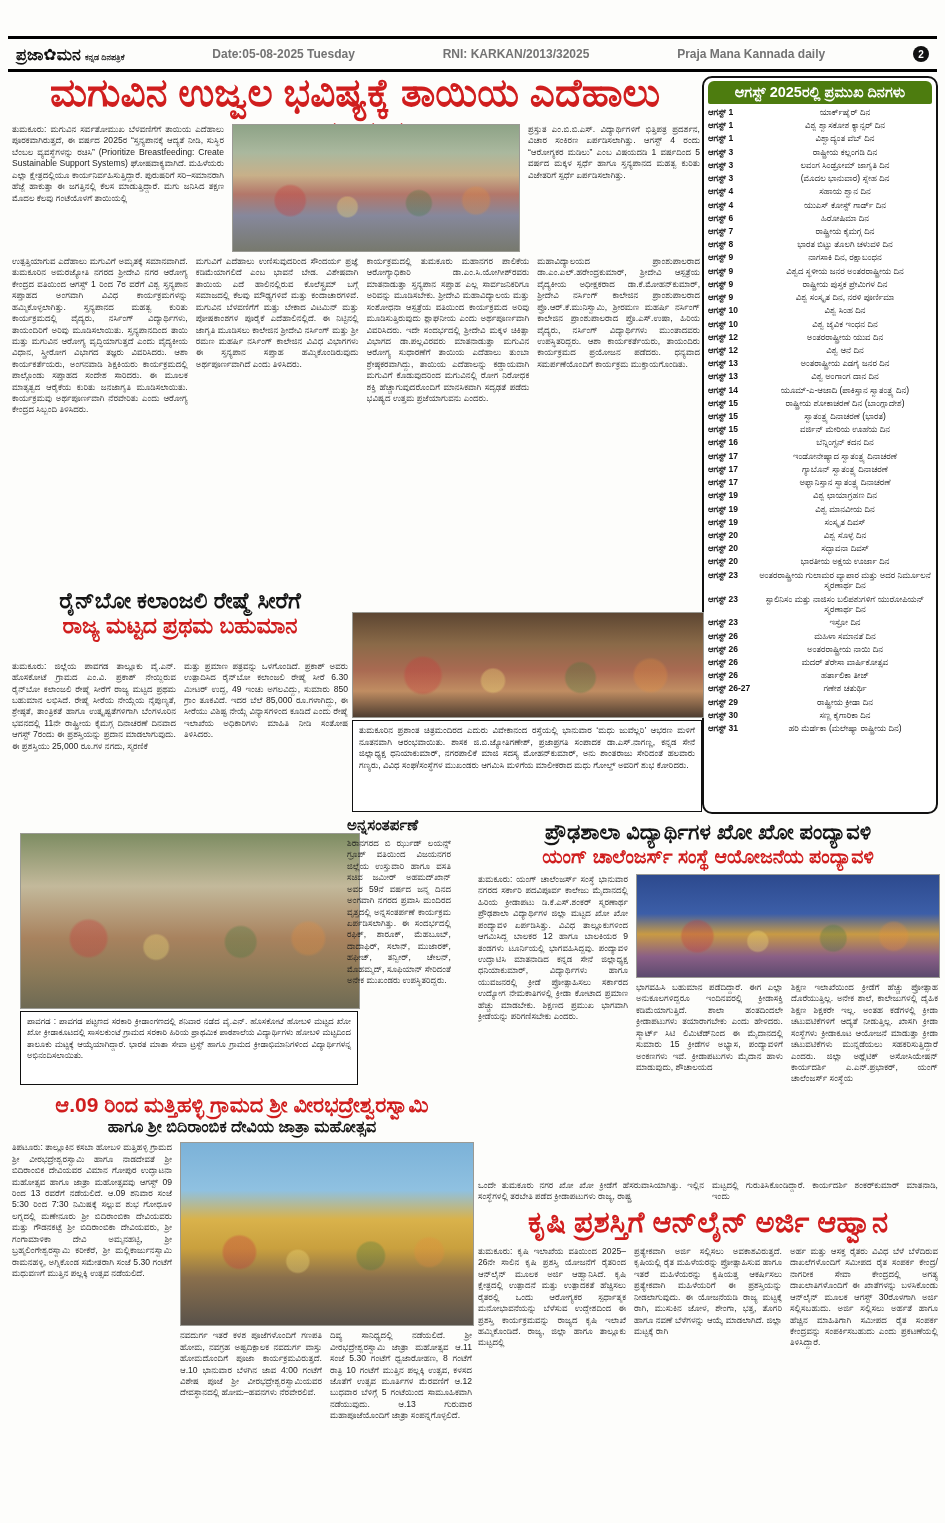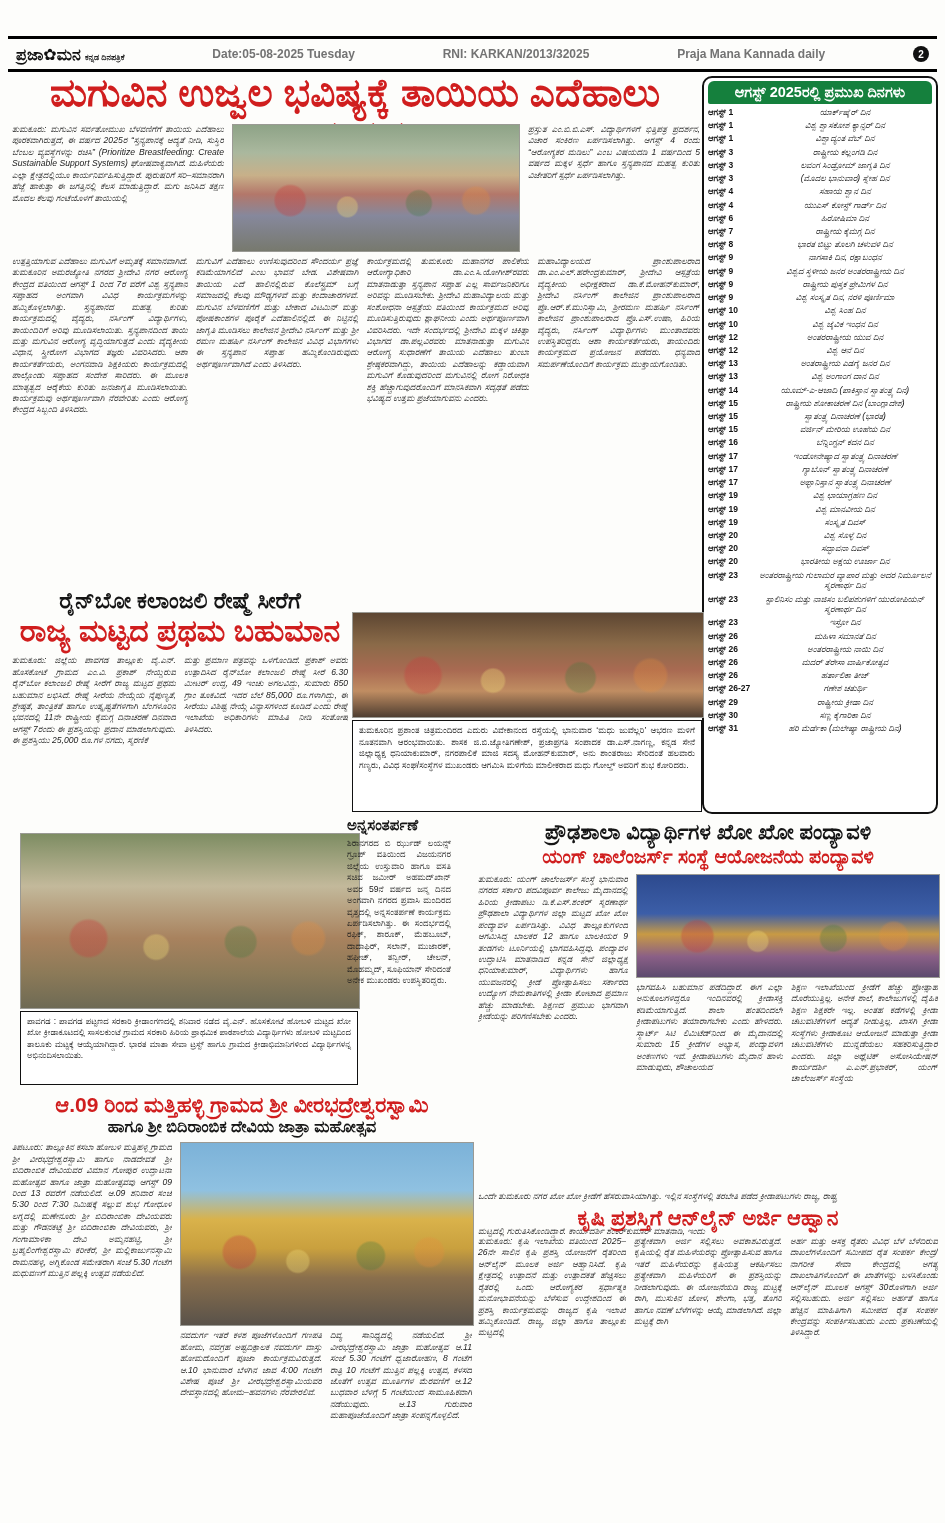--- a/index.html
+++ b/index.html
@@ -14,28 +14,28 @@
   .mh-item{font-weight:bold;font-size:12px;color:#737373;}
   .page-badge{width:16px;height:16px;border-radius:50%;background:#111;color:#fff;
               font-size:10px;font-weight:bold;display:flex;align-items:center;justify-content:center;}
   
   .headline1{position:absolute;top:72px;left:10px;width:690px;text-align:center;
              color:#d01e1e;font-weight:bold;font-size:39px;line-height:1.1;}
   
   .sidebar{position:absolute;top:76px;left:702px;width:236px;height:738px;
            border:2px solid #111;border-radius:10px;background:#fff;overflow:hidden;
            padding:3px 4px;box-sizing:border-box;}
-  .sb-title{background:#15803d;color:#fff;font-weight:bold;font-size:14.5px;text-align:center;
+  .sb-title{background:#4d7c0f;color:#fff;font-weight:bold;font-size:14.5px;text-align:center;
             padding:3px 2px;border-radius:6px 6px 2px 2px;margin-bottom:3px;}
   .sb-row{display:flex;gap:4px;margin-bottom:2.6px;}
   .sb-date{flex:0 0 46px;font-size:8.5px;font-weight:bold;color:#111;line-height:1.25;}
-  .sb-label{flex:1;font-size:8.5px;color:#111;line-height:1.25;text-align:center;font-style:italic;}
+  .sb-label{flex:1;font-size:8.5px;color:#111;line-height:1.25;text-align:center;}
   
   .body{font-size:8.6px;line-height:1.33;text-align:justify;color:#1b1b1b;overflow:hidden;}
-  .row{display:flex;gap:8px;font-style:italic;}
+  .row{display:flex;gap:8px;}
   
   .photo{position:relative;overflow:hidden;border:1px solid #9a9a94;}
   .photo1{background:linear-gradient(180deg,#8ea387 0%,#aab89e 22%,#c8b089 40%,#b3776a 55%,#86889c 72%,#77796e 100%);}
   .photo2{background:linear-gradient(180deg,#5d4632 0%,#8a6a48 30%,#a96a52 55%,#c08d62 75%,#4f3e31 100%);}
   .photo3{background:linear-gradient(180deg,#7e8d63 0%,#c3b99b 30%,#a8825e 60%,#8c7a58 80%,#6e6a54 100%);}
   .photo4{background:linear-gradient(180deg,#2d4a8e 0%,#3c5ea8 38%,#c89a44 58%,#8a5f86 80%,#5c4a6e 100%);}
   .photo5{background:linear-gradient(180deg,#7cb2d8 0%,#8fc1e1 26%,#d9b24b 42%,#c9a03e 58%,#8a6f4c 74%,#59524a 100%);}
   .photo:after{content:"";position:absolute;inset:0;
      background:radial-gradient(circle at 20% 60%, rgba(200,60,60,.35) 0 6%, transparent 7%),
                 radial-gradient(circle at 40% 65%, rgba(240,220,120,.35) 0 5%, transparent 6%),
@@ -312,21 +312,21 @@
 
   <div class="abs row" style="top:256px;left:12px;width:688px;height:326px;">
     <div class="body" style="flex:1.08;">ಉತ್ಪತ್ತಿಯಾಗುವ ಎದೆಹಾಲು ಮಗುವಿಗೆ ಅಮೃತಕ್ಕೆ ಸಮಾನವಾಗಿದೆ. ತುಮಕೂರಿನ ಅಮರಜ್ಯೋತಿ ನಗರದ ಶ್ರೀದೇವಿ ನಗರ ಆರೋಗ್ಯ ಕೇಂದ್ರದ ವತಿಯಿಂದ ಆಗಸ್ಟ್ 1 ರಿಂದ 7ರ ವರೆಗೆ ವಿಶ್ವ ಸ್ತನ್ಯಪಾನ ಸಪ್ತಾಹದ ಅಂಗವಾಗಿ ವಿವಿಧ ಕಾರ್ಯಕ್ರಮಗಳನ್ನು ಹಮ್ಮಿಕೊಳ್ಳಲಾಗಿತ್ತು. ಸ್ತನ್ಯಪಾನದ ಮಹತ್ವ ಕುರಿತು ಕಾರ್ಯಕ್ರಮದಲ್ಲಿ ವೈದ್ಯರು, ನರ್ಸಿಂಗ್ ವಿದ್ಯಾರ್ಥಿಗಳು, ತಾಯಂದಿರಿಗೆ ಅರಿವು ಮೂಡಿಸಲಾಯಿತು. ಸ್ತನ್ಯಪಾನದಿಂದ ತಾಯಿ ಮತ್ತು ಮಗುವಿನ ಆರೋಗ್ಯ ವೃದ್ಧಿಯಾಗುತ್ತದೆ ಎಂದು ವೈದ್ಯಕೀಯ ವಿಧಾನ, ಸ್ತ್ರೀರೋಗ ವಿಭಾಗದ ತಜ್ಞರು ವಿವರಿಸಿದರು. ಆಶಾ ಕಾರ್ಯಕರ್ತೆಯರು, ಅಂಗನವಾಡಿ ಶಿಕ್ಷಕಿಯರು ಕಾರ್ಯಕ್ರಮದಲ್ಲಿ ಪಾಲ್ಗೊಂಡು ಸಪ್ತಾಹದ ಸಂದೇಶ ಸಾರಿದರು. ಈ ಮೂಲಕ ಮಾತೃತ್ವದ ಆರೈಕೆಯ ಕುರಿತು ಜನಜಾಗೃತಿ ಮೂಡಿಸಲಾಯಿತು. ಕಾರ್ಯಕ್ರಮವು ಅರ್ಥಪೂರ್ಣವಾಗಿ ನೆರವೇರಿತು ಎಂದು ಆರೋಗ್ಯ ಕೇಂದ್ರದ ಸಿಬ್ಬಂದಿ ತಿಳಿಸಿದರು.</div>
     <div class="body" style="flex:1;">ಮಗುವಿಗೆ ಎದೆಹಾಲು ಉಣಿಸುವುದರಿಂದ ಸೌಂದರ್ಯ ಪ್ರಜ್ಞೆ ಕಡಿಮೆಯಾಗಲಿದೆ ಎಂಬ ಭಾವನೆ ಬೇಡ. ವಿಶೇಷವಾಗಿ ತಾಯಿಯ ಎದೆ ಹಾಲಿನಲ್ಲಿರುವ ಕೊಲೆಸ್ಟ್ರಮ್ ಬಗ್ಗೆ ಸಮಾಜದಲ್ಲಿ ಕೆಲವು ಮೌಢ್ಯಗಳಿವೆ ಮತ್ತು ಕಂದಾಚಾರಗಳಿವೆ. ಮಗುವಿನ ಬೆಳವಣಿಗೆಗೆ ಮತ್ತು ಬೇಕಾದ ವಿಟಮಿನ್ ಮತ್ತು ಪೋಷಕಾಂಶಗಳ ಪೂರೈಕೆ ಎದೆಹಾಲಿನಲ್ಲಿದೆ. ಈ ನಿಟ್ಟಿನಲ್ಲಿ ಜಾಗೃತಿ ಮೂಡಿಸಲು ಕಾಲೇಜಿನ ಶ್ರೀದೇವಿ ನರ್ಸಿಂಗ್ ಮತ್ತು ಶ್ರೀ ರಮಣ ಮಹರ್ಷಿ ನರ್ಸಿಂಗ್ ಕಾಲೇಜಿನ ವಿವಿಧ ವಿಭಾಗಗಳು ಈ ಸ್ತನ್ಯಪಾನ ಸಪ್ತಾಹ ಹಮ್ಮಿಕೊಂಡಿರುವುದು ಅರ್ಥಪೂರ್ಣವಾಗಿದೆ ಎಂದು ತಿಳಿಸಿದರು.</div>
     <div class="body" style="flex:1;">ಕಾರ್ಯಕ್ರಮದಲ್ಲಿ ತುಮಕೂರು ಮಹಾನಗರ ಪಾಲಿಕೆಯ ಆರೋಗ್ಯಾಧಿಕಾರಿ ಡಾ.ಎಂ.ಸಿ.ಯೋಗೀಶ್‌ರವರು ಮಾತನಾಡುತ್ತಾ ಸ್ತನ್ಯಪಾನ ಸಪ್ತಾಹ ಎಲ್ಲ ಸಾರ್ವಜನಿಕರಿಗೂ ಅರಿವನ್ನು ಮೂಡಿಸಬೇಕು. ಶ್ರೀದೇವಿ ಮಹಾವಿದ್ಯಾಲಯ ಮತ್ತು ಸಂಶೋಧನಾ ಆಸ್ಪತ್ರೆಯ ವತಿಯಿಂದ ಕಾರ್ಯಕ್ರಮದ ಅರಿವು ಮೂಡಿಸುತ್ತಿರುವುದು ಶ್ಲಾಘನೀಯ ಎಂದು ಅರ್ಥಪೂರ್ಣವಾಗಿ ವಿವರಿಸಿದರು. ಇದೇ ಸಂದರ್ಭದಲ್ಲಿ ಶ್ರೀದೇವಿ ಮಕ್ಕಳ ಚಿಕಿತ್ಸಾ ವಿಭಾಗದ ಡಾ.ಪಲ್ಲವಿರವರು ಮಾತನಾಡುತ್ತಾ ಮಗುವಿನ ಆರೋಗ್ಯ ಸುಧಾರಣೆಗೆ ತಾಯಿಯ ಎದೆಹಾಲು ತುಂಬಾ ಶ್ರೇಷ್ಠಕರವಾಗಿದ್ದು, ತಾಯಿಯ ಎದೆಹಾಲನ್ನು ಕಡ್ಡಾಯವಾಗಿ ಮಗುವಿಗೆ ಕೊಡುವುದರಿಂದ ಮಗುವಿನಲ್ಲಿ ರೋಗ ನಿರೋಧಕ ಶಕ್ತಿ ಹೆಚ್ಚಾಗುವುದರೊಂದಿಗೆ ಮಾನಸಿಕವಾಗಿ ಸದೃಢತೆ ಪಡೆದು ಭವಿಷ್ಯದ ಉತ್ತಮ ಪ್ರಜೆಯಾಗುವನು ಎಂದರು.</div>
     <div class="body" style="flex:1;">ಮಹಾವಿದ್ಯಾಲಯದ ಪ್ರಾಂಶುಪಾಲರಾದ ಡಾ.ಎಂ.ಎಲ್.ಹರೇಂದ್ರಕುಮಾರ್, ಶ್ರೀದೇವಿ ಆಸ್ಪತ್ರೆಯ ವೈದ್ಯಕೀಯ ಅಧೀಕ್ಷಕರಾದ ಡಾ.ಕೆ.ಮೋಹನ್‌ಕುಮಾರ್, ಶ್ರೀದೇವಿ ನರ್ಸಿಂಗ್ ಕಾಲೇಜಿನ ಪ್ರಾಂಶುಪಾಲರಾದ ಪ್ರೊ.ಆರ್.ಕೆ.ಮುನಿಸ್ವಾಮಿ, ಶ್ರೀರಮಣ ಮಹರ್ಷಿ ನರ್ಸಿಂಗ್ ಕಾಲೇಜಿನ ಪ್ರಾಂಶುಪಾಲರಾದ ಪ್ರೊ.ಎಸ್.ಉಷಾ, ಹಿರಿಯ ವೈದ್ಯರು, ನರ್ಸಿಂಗ್ ವಿದ್ಯಾರ್ಥಿಗಳು ಮುಂತಾದವರು ಉಪಸ್ಥಿತರಿದ್ದರು. ಆಶಾ ಕಾರ್ಯಕರ್ತೆಯರು, ತಾಯಂದಿರು ಕಾರ್ಯಕ್ರಮದ ಪ್ರಯೋಜನ ಪಡೆದರು. ಧನ್ಯವಾದ ಸಮರ್ಪಣೆಯೊಂದಿಗೆ ಕಾರ್ಯಕ್ರಮ ಮುಕ್ತಾಯಗೊಂಡಿತು.</div>
   </div>
 
   <div class="abs" style="top:588px;left:12px;width:336px;">
     <div class="h-black" style="font-size:22px;line-height:1.15;">ರೈನ್‌ಬೋ ಕಲಾಂಜಲಿ ರೇಷ್ಮೆ ಸೀರೆಗೆ</div>
-    <div class="h-red" style="font-size:30px;line-height:1.2;margin-bottom:6px;">ರಾಜ್ಯ ಮಟ್ಟದ ಪ್ರಥಮ ಬಹುಮಾನ</div>
+    <div class="h-red" style="font-size:22px;line-height:1.2;margin-bottom:21px;">ರಾಜ್ಯ ಮಟ್ಟದ ಪ್ರಥಮ ಬಹುಮಾನ</div>
     <div class="row" style="height:164px;">
       <div class="body" style="flex:1;">ತುಮಕೂರು: ಜಿಲ್ಲೆಯ ಪಾವಗಡ ತಾಲ್ಲೂಕು ವೈ.ಎನ್. ಹೊಸಕೋಟೆ ಗ್ರಾಮದ ಎಂ.ವಿ. ಪ್ರಕಾಶ್ ನೇಯ್ದಿರುವ ರೈನ್‌ಬೋ ಕಲಾಂಜಲಿ ರೇಷ್ಮೆ ಸೀರೆಗೆ ರಾಜ್ಯ ಮಟ್ಟದ ಪ್ರಥಮ ಬಹುಮಾನ ಲಭಿಸಿದೆ. ರೇಷ್ಮೆ ಸೀರೆಯ ನೇಯ್ಗೆಯ ನೈಪುಣ್ಯತೆ, ಶ್ರೇಷ್ಠತೆ, ತಾಂತ್ರಿಕತೆ ಹಾಗೂ ಉತ್ಕೃಷ್ಟತೆಗಳಿಗಾಗಿ ಬೆಂಗಳೂರಿನ ಭವನದಲ್ಲಿ 11ನೇ ರಾಷ್ಟ್ರೀಯ ಕೈಮಗ್ಗ ದಿನಾಚರಣೆ ದಿನವಾದ ಆಗಸ್ಟ್ 7ರಂದು ಈ ಪ್ರಶಸ್ತಿಯನ್ನು ಪ್ರದಾನ ಮಾಡಲಾಗುವುದು. ಈ ಪ್ರಶಸ್ತಿಯು 25,000 ರೂ.ಗಳ ನಗದು, ಸ್ಮರಣಿಕೆ</div>
       <div class="body" style="flex:1;">ಮತ್ತು ಪ್ರಮಾಣ ಪತ್ರವನ್ನು ಒಳಗೊಂಡಿದೆ. ಪ್ರಕಾಶ್ ಅವರು ಉತ್ಪಾದಿಸಿದ ರೈನ್‌ಬೋ ಕಲಾಂಜಲಿ ರೇಷ್ಮೆ ಸೀರೆ 6.30 ಮೀಟರ್ ಉದ್ದ, 49 ಇಂಚು ಅಗಲವಿದ್ದು, ಸುಮಾರು 850 ಗ್ರಾಂ ತೂಕವಿದೆ. ಇದರ ಬೆಲೆ 85,000 ರೂ.ಗಳಾಗಿದ್ದು, ಈ ಸೀರೆಯು ವಿಶಿಷ್ಟ ನೇಯ್ಗೆ ವಿನ್ಯಾಸಗಳಿಂದ ಕೂಡಿದೆ ಎಂದು ರೇಷ್ಮೆ ಇಲಾಖೆಯ ಅಧಿಕಾರಿಗಳು ಮಾಹಿತಿ ನೀಡಿ ಸಂತೋಷ ತಿಳಿಸಿದರು.</div>
     </div>
   </div>
 
   <div class="abs" style="top:612px;left:352px;width:350px;">
     <div class="photo photo2" style="width:350px;height:104px;"></div>
     <div class="caption-box" style="height:82px;margin-top:2px;">ತುಮಕೂರಿನ ಪ್ರಶಾಂತ ಚಿತ್ರಮಂದಿರದ ಎದುರು ವಿವೇಕಾನಂದ ರಸ್ತೆಯಲ್ಲಿ ಭಾನುವಾರ ‘ಮಧು ಜುವೆಲ್ಲರಿ’ ಆಭರಣ ಮಳಿಗೆ ನೂತನವಾಗಿ ಆರಂಭವಾಯಿತು. ಶಾಸಕ ಜಿ.ಬಿ.ಜ್ಯೋತಿಗಣೇಶ್, ಪ್ರಜಾಪ್ರಗತಿ ಸಂಪಾದಕ ಡಾ.ಎಸ್.ನಾಗಣ್ಣ, ಕನ್ನಡ ಸೇನೆ ಜಿಲ್ಲಾಧ್ಯಕ್ಷ ಧನಿಯಾಕುಮಾರ್, ನಗರಪಾಲಿಕೆ ಮಾಜಿ ಸದಸ್ಯ ಮೋಹನ್‌ಕುಮಾರ್, ಅನು ಶಾಂತರಾಜು ಸೇರಿದಂತೆ ಹಲವಾರು ಗಣ್ಯರು, ವಿವಿಧ ಸಂಘ/ಸಂಸ್ಥೆಗಳ ಮುಖಂಡರು ಆಗಮಿಸಿ ಮಳಿಗೆಯ ಮಾಲೀಕರಾದ ಮಧು ಗೋಲ್ಡ್ ಅವರಿಗೆ ಶುಭ ಕೋರಿದರು.</div>
   </div>
@@ -347,21 +347,21 @@
     <div class="row">
       <div class="body" style="flex:0 0 150px;height:300px;">ತುಮಕೂರು: ಯಂಗ್ ಚಾಲೆಂಜರ್ಸ್ ಸಂಸ್ಥೆ ಭಾನುವಾರ ನಗರದ ಸರ್ಕಾರಿ ಪದವಿಪೂರ್ವ ಕಾಲೇಜು ಮೈದಾನದಲ್ಲಿ ಹಿರಿಯ ಕ್ರೀಡಾಪಟು ಡಿ.ಕೆ.ಎಸ್.ಶಂಕರ್ ಸ್ಮರಣಾರ್ಥ ಪ್ರೌಢಶಾಲಾ ವಿದ್ಯಾರ್ಥಿಗಳ ಜಿಲ್ಲಾ ಮಟ್ಟದ ಖೋ ಖೋ ಪಂದ್ಯಾವಳಿ ಏರ್ಪಡಿಸಿತ್ತು. ವಿವಿಧ ತಾಲ್ಲೂಕುಗಳಿಂದ ಆಗಮಿಸಿದ್ದ ಬಾಲಕರ 12 ಹಾಗೂ ಬಾಲಕಿಯರ 9 ತಂಡಗಳು ಟೂರ್ನಿಯಲ್ಲಿ ಭಾಗವಹಿಸಿದ್ದವು. ಪಂದ್ಯಾವಳಿ ಉದ್ಘಾಟಿಸಿ ಮಾತನಾಡಿದ ಕನ್ನಡ ಸೇನೆ ಜಿಲ್ಲಾಧ್ಯಕ್ಷ ಧನಿಯಾಕುಮಾರ್, ವಿದ್ಯಾರ್ಥಿಗಳು ಹಾಗೂ ಯುವಜನರಲ್ಲಿ ಕ್ರೀಡೆ ಪ್ರೋತ್ಸಾಹಿಸಲು ಸರ್ಕಾರದ ಉದ್ಯೋಗ ನೇಮಕಾತಿಗಳಲ್ಲಿ ಕ್ರೀಡಾ ಕೋಟಾದ ಪ್ರಮಾಣ ಹೆಚ್ಚು ಮಾಡಬೇಕು. ಶಿಕ್ಷಣದ ಪ್ರಮುಖ ಭಾಗವಾಗಿ ಕ್ರೀಡೆಯನ್ನು ಪರಿಗಣಿಸಬೇಕು ಎಂದರು.</div>
       <div style="flex:1;">
         <div class="photo photo4" style="width:100%;height:102px;"></div>
         <div class="row" style="margin-top:4px;height:194px;">
           <div class="body" style="flex:1;">ಭಾಗವಹಿಸಿ ಬಹುಮಾನ ಪಡೆದಿದ್ದಾರೆ. ಈಗ ಎಲ್ಲಾ ಅನುಕೂಲಗಳಿದ್ದರೂ ಇಂದಿನವರಲ್ಲಿ ಕ್ರೀಡಾಸಕ್ತಿ ಕಡಿಮೆಯಾಗುತ್ತಿದೆ. ಶಾಲಾ ಹಂತದಿಂದಲೇ ಕ್ರೀಡಾಪಟುಗಳು ತಯಾರಾಗಬೇಕು ಎಂದು ಹೇಳಿದರು. ಸ್ಮಾರ್ಟ್ ಸಿಟಿ ಲಿಮಿಟೆಡ್‌ನಿಂದ ಈ ಮೈದಾನದಲ್ಲಿ ಸುಮಾರು 15 ಕ್ರೀಡೆಗಳ ಅಭ್ಯಾಸ, ಪಂದ್ಯಾವಳಿಗೆ ಅಂಕಣಗಳು ಇವೆ. ಕ್ರೀಡಾಪಟುಗಳು ಮೈದಾನ ಹಾಳು ಮಾಡುವುದು, ಶೌಚಾಲಯದ</div>
           <div class="body" style="flex:1;">ಶಿಕ್ಷಣ ಇಲಾಖೆಯಿಂದ ಕ್ರೀಡೆಗೆ ಹೆಚ್ಚು ಪ್ರೋತ್ಸಾಹ ದೊರೆಯುತ್ತಿಲ್ಲ. ಅನೇಕ ಶಾಲೆ, ಕಾಲೇಜುಗಳಲ್ಲಿ ದೈಹಿಕ ಶಿಕ್ಷಣ ಶಿಕ್ಷಕರೇ ಇಲ್ಲ. ಅಂತಹ ಕಡೆಗಳಲ್ಲಿ ಕ್ರೀಡಾ ಚಟುವಟಿಕೆಗಳಿಗೆ ಆದ್ಯತೆ ನೀಡುತ್ತಿಲ್ಲ. ಖಾಸಗಿ ಕ್ರೀಡಾ ಸಂಸ್ಥೆಗಳು ಕ್ರೀಡಾಕೂಟ ಆಯೋಜನೆ ಮಾಡುತ್ತಾ ಕ್ರೀಡಾ ಚಟುವಟಿಕೆಗಳು ಮುನ್ನಡೆಯಲು ಸಹಕರಿಸುತ್ತಿದ್ದಾರೆ ಎಂದರು. ಜಿಲ್ಲಾ ಅಥ್ಲೆಟಿಕ್ ಅಸೋಸಿಯೇಷನ್ ಕಾರ್ಯದರ್ಶಿ ಎ.ಎನ್.ಪ್ರಭಾಕರ್, ಯಂಗ್ ಚಾಲೆಂಜರ್ಸ್ ಸಂಸ್ಥೆಯ</div>
         </div>
       </div>
     </div>
-    <div class="row" style="margin-top:15px;height:62px;flex-direction:column;">
+    <div class="row" style="margin-top:4px;height:62px;">
       <div class="body" style="flex:1;">ಒಂದೇ ತುಮಕೂರು ನಗರ ಖೋ ಖೋ ಕ್ರೀಡೆಗೆ ಹೆಸರುವಾಸಿಯಾಗಿತ್ತು. ಇಲ್ಲಿನ ಸಂಸ್ಥೆಗಳಲ್ಲಿ ತರಬೇತಿ ಪಡೆದ ಕ್ರೀಡಾಪಟುಗಳು ರಾಜ್ಯ, ರಾಷ್ಟ್ರ</div>
       <div class="body" style="flex:1;">ಮಟ್ಟದಲ್ಲಿ ಗುರುತಿಸಿಕೊಂಡಿದ್ದಾರೆ. ಕಾರ್ಯದರ್ಶಿ ಶಂಕರ್‌ಕುಮಾರ್ ಮಾತನಾಡಿ, ಇಂದು</div>
     </div>
   </div>
 
   <div class="abs" style="top:1092px;left:12px;width:460px;">
     <div class="h-red" style="font-size:21px;line-height:1.2;">ಆ.09 ರಿಂದ ಮತ್ತಿಹಳ್ಳಿ ಗ್ರಾಮದ ಶ್ರೀ ವೀರಭದ್ರೇಶ್ವರಸ್ವಾಮಿ</div>
     <div class="h-black" style="font-size:16px;line-height:1.2;margin-bottom:6px;">ಹಾಗೂ ಶ್ರೀ ಬಿದಿರಾಂಬಿಕ ದೇವಿಯ ಜಾತ್ರಾ ಮಹೋತ್ಸವ</div>
     <div class="row">
       <div class="body" style="flex:0 0 160px;height:344px;">ತಿಪಟೂರು: ತಾಲ್ಲೂಕಿನ ಕಸಬಾ ಹೋಬಳಿ ಮತ್ತಿಹಳ್ಳಿ ಗ್ರಾಮದ ಶ್ರೀ ವೀರಭದ್ರೇಶ್ವರಸ್ವಾಮಿ ಹಾಗೂ ನಾಡದೇವತೆ ಶ್ರೀ ಬಿದಿರಾಂಬಿಕ ದೇವಿಯವರ ವಿಮಾನ ಗೋಪುರ ಉದ್ಘಾಟನಾ ಮಹೋತ್ಸವ ಹಾಗೂ ಜಾತ್ರಾ ಮಹೋತ್ಸವವು ಆಗಸ್ಟ್ 09 ರಿಂದ 13 ರವರೆಗೆ ನಡೆಯಲಿದೆ. ಆ.09 ಶನಿವಾರ ಸಂಜೆ 5:30 ರಿಂದ 7:30 ನಿಮಿಷಕ್ಕೆ ಸಲ್ಲುವ ಶುಭ ಗೋಧೂಳಿ ಲಗ್ನದಲ್ಲಿ ಮಣೇನೂರು ಶ್ರೀ ಬಿದಿರಾಂಬಿಕಾ ದೇವಿಯವರು ಮತ್ತು ಗೌಡನಕಟ್ಟೆ ಶ್ರೀ ಬಿದಿರಾಂಬಿಕಾ ದೇವಿಯವರು, ಶ್ರೀ ಗಂಗಾಮಾಳಿಕಾ ದೇವಿ ಅಮ್ಮನಹಟ್ಟಿ, ಶ್ರೀ ಬ್ರಹ್ಮಲಿಂಗೇಶ್ವರಸ್ವಾಮಿ ಕರೀಕೆರೆ, ಶ್ರೀ ಮಲ್ಲಿಕಾರ್ಜುನಸ್ವಾಮಿ ರಾಮನಹಳ್ಳಿ, ಅಗ್ನಿಕೊಂಡ ಸಮೇತರಾಗಿ ಸಂಜೆ 5.30 ಗಂಟೆಗೆ ಮಧುವಣಗೆ ಮುತ್ತಿನ ಪಲ್ಲಕ್ಕಿ ಉತ್ಸವ ನಡೆಯಲಿದೆ.</div>
@@ -369,21 +369,21 @@
         <div class="photo photo5" style="width:100%;height:182px;"></div>
         <div class="row" style="margin-top:4px;height:156px;">
           <div class="body" style="flex:1;">ನವದುರ್ಗ ಇತರೆ ಕಳಶ ಪೂಜೆಗಳೊಂದಿಗೆ ಗಣಪತಿ ಹೋಮ, ನವಗ್ರಹ ಅಷ್ಟದಿಕ್ಪಾಲಕ ನವದುರ್ಗ ವಾಸ್ತು ಹೋಮದೊಂದಿಗೆ ಪೂಜಾ ಕಾರ್ಯಕ್ರಮವಿರುತ್ತದೆ. ಆ.10 ಭಾನುವಾರ ಬೆಳಗಿನ ಜಾವ 4:00 ಗಂಟೆಗೆ ವಿಶೇಷ ಪೂಜೆ ಶ್ರೀ ವೀರಭದ್ರೇಶ್ವರಸ್ವಾಮಿಯವರ ದೇವಸ್ಥಾನದಲ್ಲಿ ಹೋಮ–ಹವನಗಳು ನೆರವೇರಲಿವೆ.</div>
           <div class="body" style="flex:1;">ದಿವ್ಯ ಸಾನಿಧ್ಯದಲ್ಲಿ ನಡೆಯಲಿದೆ. ಶ್ರೀ ವೀರಭದ್ರೇಶ್ವರಸ್ವಾಮಿ ಜಾತ್ರಾ ಮಹೋತ್ಸವ ಆ.11 ಸಂಜೆ 5.30 ಗಂಟೆಗೆ ಧ್ವಜಾರೋಹಣ, 8 ಗಂಟೆಗೆ ರಾತ್ರಿ 10 ಗಂಟೆಗೆ ಮುತ್ತಿನ ಪಲ್ಲಕ್ಕಿ ಉತ್ಸವ, ಕಳಸದ ಜೊತೆಗೆ ಉತ್ಸವ ಮೂರ್ತಿಗಳ ಮೆರವಣಿಗೆ ಆ.12 ಬುಧವಾರ ಬೆಳಿಗ್ಗೆ 5 ಗಂಟೆಯಿಂದ ಸಾಮೂಹಿಕವಾಗಿ ನಡೆಯುವುದು. ಆ.13 ಗುರುವಾರ ಮಹಾಪೂಜೆಯೊಂದಿಗೆ ಜಾತ್ರಾ ಸಂಪನ್ನಗೊಳ್ಳಲಿದೆ.</div>
         </div>
       </div>
     </div>
   </div>
 
   <div class="abs" style="top:1206px;left:478px;width:460px;">
-    <div class="h-red" style="font-size:21px;margin-bottom:6px;">ಕೃಷಿ ಪ್ರಶಸ್ತಿಗೆ ಆನ್‌ಲೈನ್ ಅರ್ಜಿ ಆಹ್ವಾನ</div>
+    <div class="h-red" style="font-size:29px;margin-bottom:6px;">ಕೃಷಿ ಪ್ರಶಸ್ತಿಗೆ ಆನ್‌ಲೈನ್ ಅರ್ಜಿ ಆಹ್ವಾನ</div>
     <div class="row" style="height:256px;">
       <div class="body" style="flex:1;">ತುಮಕೂರು: ಕೃಷಿ ಇಲಾಖೆಯ ವತಿಯಿಂದ 2025–26ನೇ ಸಾಲಿನ ಕೃಷಿ ಪ್ರಶಸ್ತಿ ಯೋಜನೆಗೆ ರೈತರಿಂದ ಆನ್‌ಲೈನ್ ಮೂಲಕ ಅರ್ಜಿ ಆಹ್ವಾನಿಸಿದೆ. ಕೃಷಿ ಕ್ಷೇತ್ರದಲ್ಲಿ ಉತ್ಪಾದನೆ ಮತ್ತು ಉತ್ಪಾದಕತೆ ಹೆಚ್ಚಿಸಲು ರೈತರಲ್ಲಿ ಒಂದು ಆರೋಗ್ಯಕರ ಸ್ಪರ್ಧಾತ್ಮಕ ಮನೋಭಾವನೆಯನ್ನು ಬೆಳೆಸುವ ಉದ್ದೇಶದಿಂದ ಈ ಪ್ರಶಸ್ತಿ ಕಾರ್ಯಕ್ರಮವನ್ನು ರಾಜ್ಯದ ಕೃಷಿ ಇಲಾಖೆ ಹಮ್ಮಿಕೊಂಡಿದೆ. ರಾಜ್ಯ, ಜಿಲ್ಲಾ ಹಾಗೂ ತಾಲ್ಲೂಕು ಮಟ್ಟದಲ್ಲಿ</div>
       <div class="body" style="flex:1;">ಪ್ರತ್ಯೇಕವಾಗಿ ಅರ್ಜಿ ಸಲ್ಲಿಸಲು ಅವಕಾಶವಿರುತ್ತದೆ. ಕೃಷಿಯಲ್ಲಿ ರೈತ ಮಹಿಳೆಯರನ್ನು ಪ್ರೋತ್ಸಾಹಿಸುವ ಹಾಗೂ ಇತರೆ ಮಹಿಳೆಯರನ್ನು ಕೃಷಿಯತ್ತ ಆಕರ್ಷಿಸಲು ಪ್ರತ್ಯೇಕವಾಗಿ ಮಹಿಳೆಯರಿಗೆ ಈ ಪ್ರಶಸ್ತಿಯನ್ನು ನೀಡಲಾಗುವುದು. ಈ ಯೋಜನೆಯಡಿ ರಾಜ್ಯ ಮಟ್ಟಕ್ಕೆ ರಾಗಿ, ಮುಸುಕಿನ ಜೋಳ, ಶೇಂಗಾ, ಭತ್ತ, ತೊಗರಿ ಹಾಗೂ ನವಣೆ ಬೆಳೆಗಳನ್ನು ಆಯ್ಕೆ ಮಾಡಲಾಗಿದೆ. ಜಿಲ್ಲಾ ಮಟ್ಟಕ್ಕೆ ರಾಗಿ</div>
       <div class="body" style="flex:1;">ಅರ್ಹ ಮತ್ತು ಆಸಕ್ತ ರೈತರು ವಿವಿಧ ಬೆಳೆ ಬೆಳೆದಿರುವ ದಾಖಲೆಗಳೊಂದಿಗೆ ಸಮೀಪದ ರೈತ ಸಂಪರ್ಕ ಕೇಂದ್ರ/ ನಾಗರೀಕ ಸೇವಾ ಕೇಂದ್ರದಲ್ಲಿ ಅಗತ್ಯ ದಾಖಲಾತಿಗಳೊಂದಿಗೆ ಈ ಖಾತೆಗಳನ್ನು ಬಳಸಿಕೊಂಡು ಆನ್‌ಲೈನ್ ಮೂಲಕ ಆಗಸ್ಟ್ 30ರೊಳಗಾಗಿ ಅರ್ಜಿ ಸಲ್ಲಿಸಬಹುದು. ಅರ್ಜಿ ಸಲ್ಲಿಸಲು ಅರ್ಹತೆ ಹಾಗೂ ಹೆಚ್ಚಿನ ಮಾಹಿತಿಗಾಗಿ ಸಮೀಪದ ರೈತ ಸಂಪರ್ಕ ಕೇಂದ್ರವನ್ನು ಸಂಪರ್ಕಿಸಬಹುದು ಎಂದು ಪ್ರಕಟಣೆಯಲ್ಲಿ ತಿಳಿಸಿದ್ದಾರೆ.</div>
     </div>
   </div>
 
 </div>
 
 </body></html>

